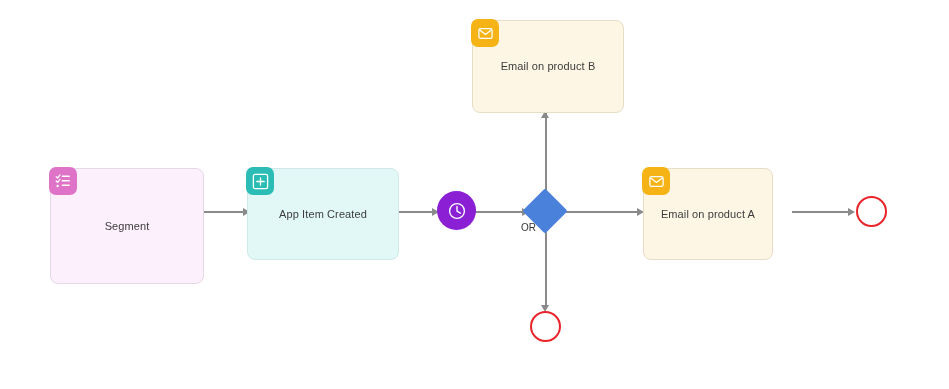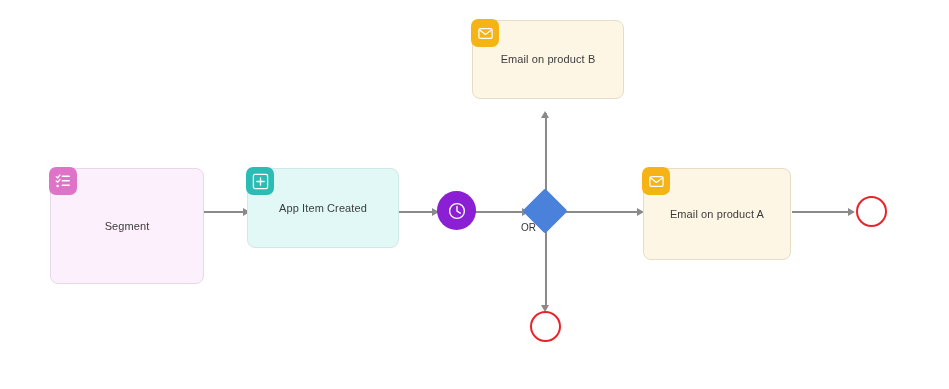--- a/index.html
+++ b/index.html
@@ -160,21 +160,21 @@
         <path d="M1.2 8.0 L2.6 9.4 L5.0 6.3" stroke="#ffffff" stroke-width="1.25" stroke-linecap="round" stroke-linejoin="round" fill="none"></path>
         <circle cx="2.6" cy="12.9" r="1.25" fill="#ffffff"></circle>
         <rect x="6.7" y="2.6" width="8.1" height="1.5" rx="0.6" fill="#ffffff"></rect>
         <rect x="6.7" y="7.1" width="8.1" height="1.5" rx="0.6" fill="#ffffff"></rect>
         <rect x="6.7" y="11.6" width="8.1" height="1.5" rx="0.6" fill="#ffffff"></rect>
       </svg>
     </span>
     <span class="node-label">Segment</span>
   </div>
 
-  <div class="node node-appitem" style="left:247px; top:168px; width:152px; height:80px;">
+  <div class="node node-appitem" style="left:247px; top:168px; width:152px; height:92px;">
     <span class="node-icon icon-teal">
       <svg width="17" height="17" viewBox="0 0 17 17" fill="none" aria-hidden="true">
         <rect x="1.4" y="1.4" width="14.2" height="14.2" rx="1.6" stroke="#ffffff" stroke-width="1.3" fill="none"></rect>
         <path d="M8.5 4.8 V12.2 M4.8 8.5 H12.2" stroke="#ffffff" stroke-width="1.3" stroke-linecap="round"></path>
       </svg>
     </span>
     <span class="node-label">App Item Created</span>
   </div>
 
   <div class="circle-node circle-delay" style="left:437px; top:191px; width:39px; height:39px;">
@@ -182,31 +182,31 @@
       <svg width="20" height="20" viewBox="0 0 20 20" fill="none" aria-hidden="true">
         <circle cx="10" cy="10" r="7.4" stroke="#ffffff" stroke-width="1.35" fill="none"></circle>
         <path d="M10 5.4 V10.2 L13.3 12.2" stroke="#ffffff" stroke-width="1.35" stroke-linecap="round" stroke-linejoin="round" fill="none"></path>
       </svg>
     </span>
   </div>
 
   <div class="diamond" style="left:529px; top:195px; width:32px; height:32px;"></div>
   <span class="diamond-label" style="left:521px; top:222px;">OR</span>
 
-  <div class="node node-email" style="left:472px; top:20px; width:152px; height:79px;">
+  <div class="node node-email" style="left:472px; top:20px; width:152px; height:93px;">
     <span class="node-icon icon-amber">
       <svg width="17" height="17" viewBox="0 0 18 18" fill="none" aria-hidden="true">
         <rect x="2" y="3.8" width="14" height="10.4" rx="1.7" stroke="#ffffff" stroke-width="1.35" fill="none"></rect>
         <path d="M3.2 5.6 L9 10.0 L14.8 5.6" stroke="#ffffff" stroke-width="1.35" stroke-linecap="round" stroke-linejoin="round" fill="none"></path>
       </svg>
     </span>
     <span class="node-label">Email on product B</span>
   </div>
 
-  <div class="node node-email" style="left:643px; top:168px; width:148px; height:92px;">
+  <div class="node node-email" style="left:643px; top:168px; width:130px; height:92px;">
     <span class="node-icon icon-amber">
       <svg width="17" height="17" viewBox="0 0 18 18" fill="none" aria-hidden="true">
         <rect x="2" y="3.8" width="14" height="10.4" rx="1.7" stroke="#ffffff" stroke-width="1.35" fill="none"></rect>
         <path d="M3.2 5.6 L9 10.0 L14.8 5.6" stroke="#ffffff" stroke-width="1.35" stroke-linecap="round" stroke-linejoin="round" fill="none"></path>
       </svg>
     </span>
     <span class="node-label">Email on product A</span>
   </div>
 
   <div class="circle-node circle-end" style="left:856px; top:196px; width:31px; height:31px;"></div>

